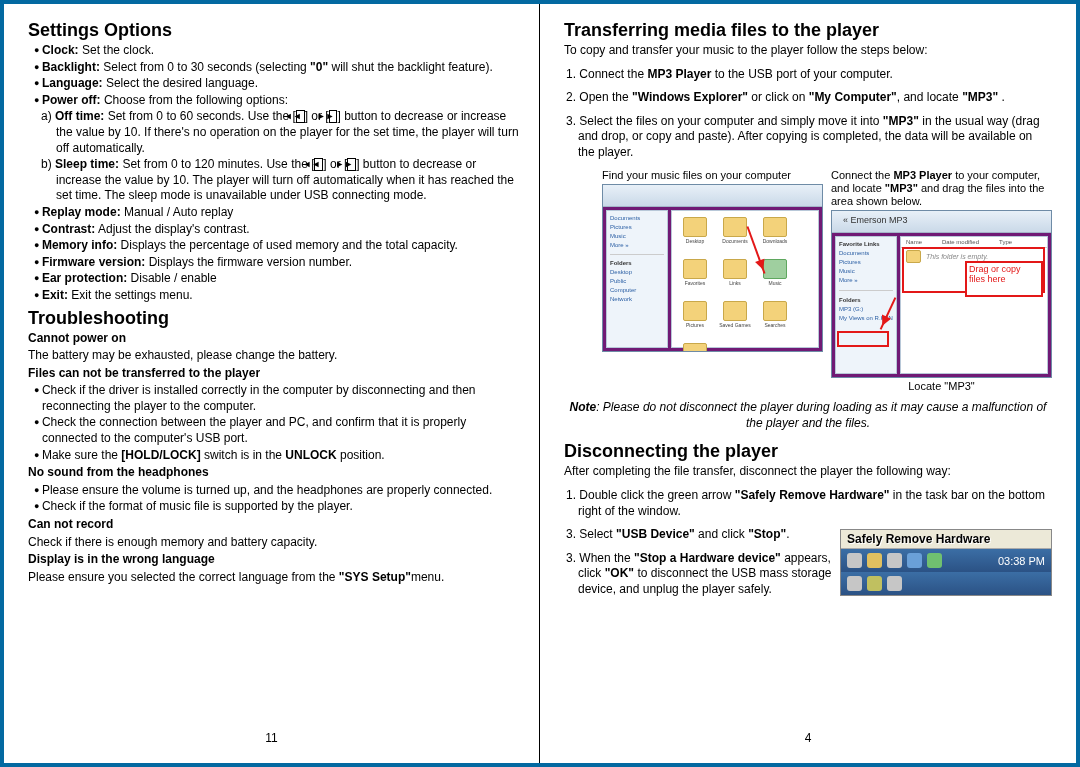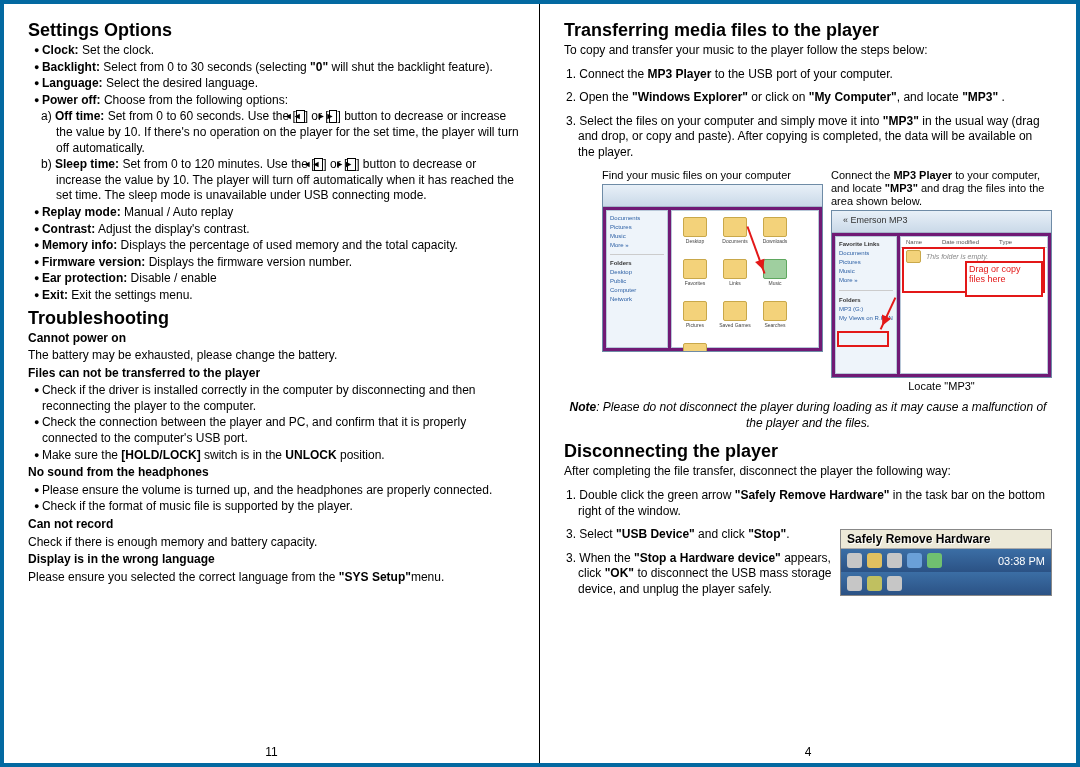--- a/index.html
+++ b/index.html
@@ -59,21 +59,21 @@
     line-height: 1.3;
   }
   .num {
     padding-left: 14px;
     text-indent: -12px;
     margin: 8px 0;
     line-height: 1.3;
   }
   .pagenum {
     position: absolute;
-    bottom: 4px;
+    bottom: 18px;
     width: calc(100% - 48px);
     text-align: center;
     font-size: 12px;
   }
   .bold { font-weight: bold; }
   .ital { font-style: italic; }
   .ctrl {
     display: inline-block;
     border: 1px solid #000;
     font-size: 9px;

